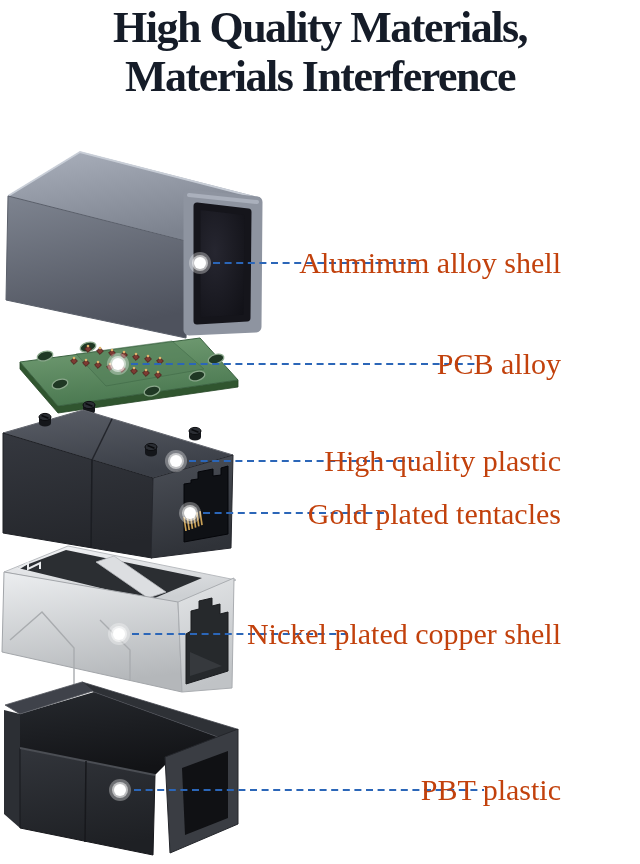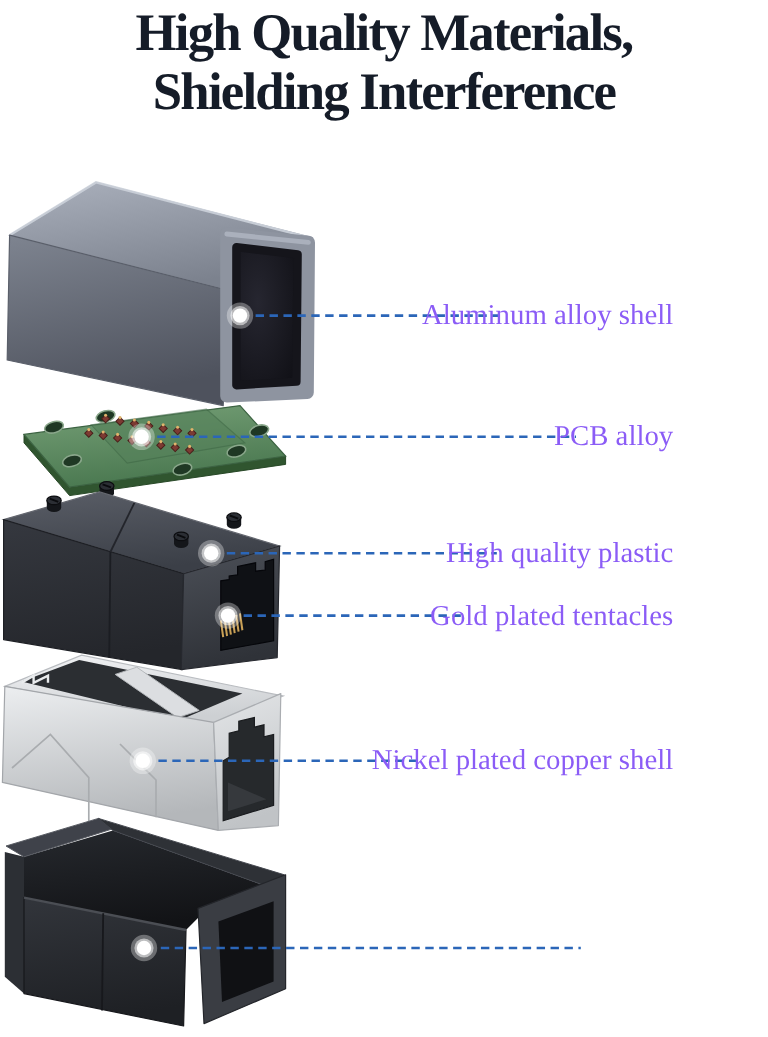--- a/index.html
+++ b/index.html
@@ -8,31 +8,31 @@
     font-family:Liberation Serif, serif;
   }
   .title{
     position:absolute;top:0;left:0;width:640px;text-align:center;
     font-weight:700;font-size:44px;line-height:49px;letter-spacing:-1.5px;
     color:#151c28;padding-top:3px;
   }
   .art{position:absolute;left:0;top:0;width:640px;height:864px;}
   .label{
     position:absolute;right:3px;text-align:center;white-space:nowrap;
-    font-size:24px;line-height:26px;color:#8b5cf6;font-weight:400;
+    font-size:30px;line-height:26px;color:#c2410c;font-weight:400;
   }
 </style>
 </head>
 <body>
 
 <div class="canvas">
 
   <header class="title">
     <div>High Quality Materials,</div>
-    <div>Shielding Interference</div>
+    <div>Materials Interference</div>
   </header>
 
   <svg class="art" viewBox="0 0 640 864">
     <defs>
       <linearGradient id="gAlTop" x1="0" y1="0" x2="0.4" y2="1">
         <stop offset="0" stop-color="#aab0bc"></stop>
           <stop offset="1" stop-color="#7c828e"></stop>
       </linearGradient>
       <linearGradient id="gAlFront" x1="0" y1="0" x2="0.25" y2="1">
         <stop offset="0" stop-color="#7e8490"></stop>
@@ -207,14 +207,15 @@
         <use href="#dot" x="120" y="790"></use>
       </g>
     </g>
   </svg>
 
   <div class="label" style="top:250px">Aluminum alloy shell</div>
   <div class="label" style="top:351px">PCB alloy</div>
   <div class="label" style="top:501px">Gold plated tentacles</div>
   <div class="label" style="top:448px">High quality plastic</div>
   <div class="label" style="top:621px">Nickel plated copper shell</div>
+  <div class="label" style="top:777px">PBT plastic</div>
 
 </div>
 
 </body></html>

